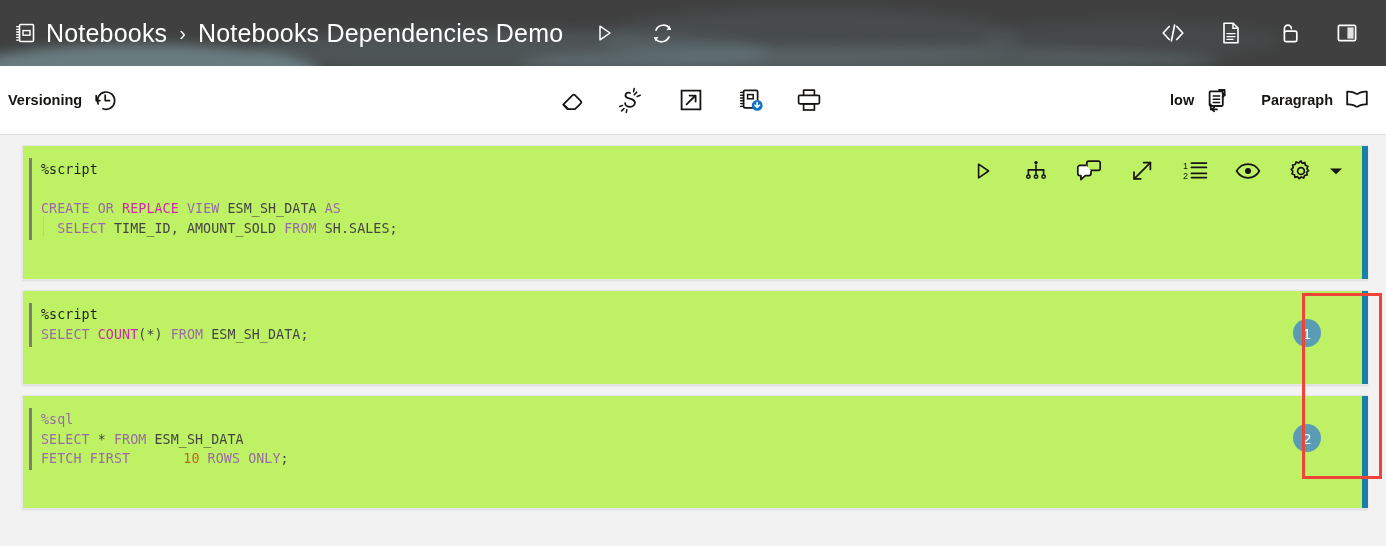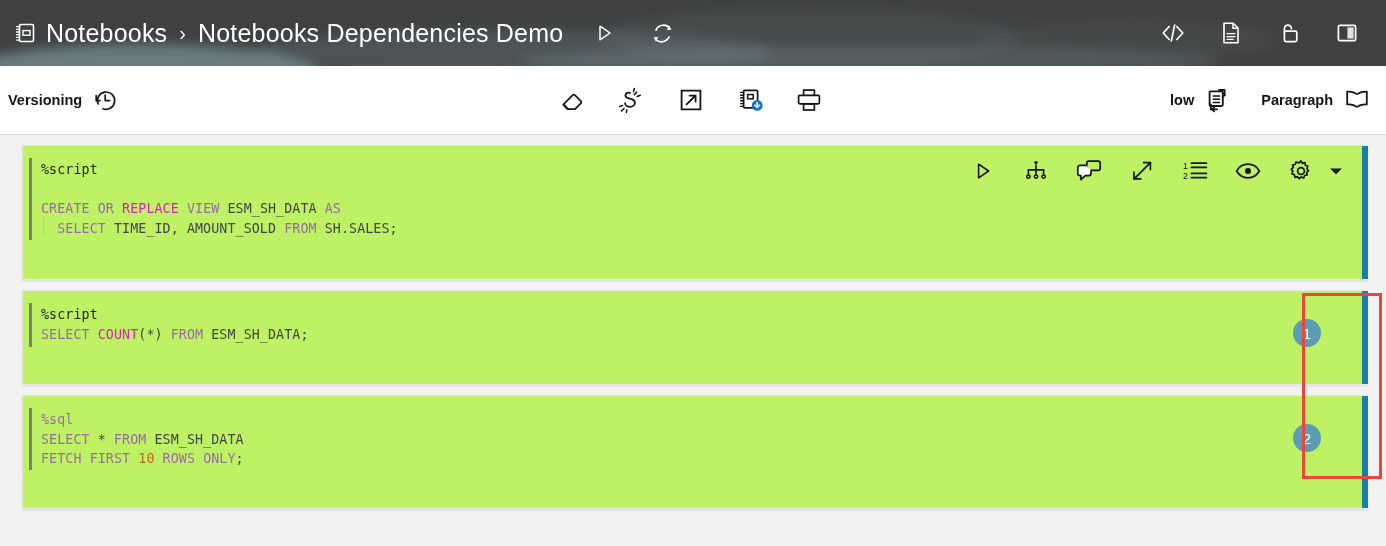--- a/index.html
+++ b/index.html
@@ -153,21 +153,21 @@
     font-family: "DejaVu Sans Mono", "Liberation Mono", monospace;
     font-size: 13.3px;
     line-height: 19.6px;
     color: #444444;
     white-space: pre;
     margin: 0;
     letter-spacing: .1px;
   }
   .kw   { color: #9a6aa8; }
   .kwb  { color: #cf2aad; }
-  .num  { color: #bb6622; }
+  .num  { color: #bb6622; margin-left: 45px; }
   .mag  { color: #1f1f1f; }
   .magp { color: #9a6aa8; }
 
   
   .p-tools {
     position: absolute;
     top: 12px; right: 22px;
     display: flex;
     align-items: center;
     gap: 27px;

